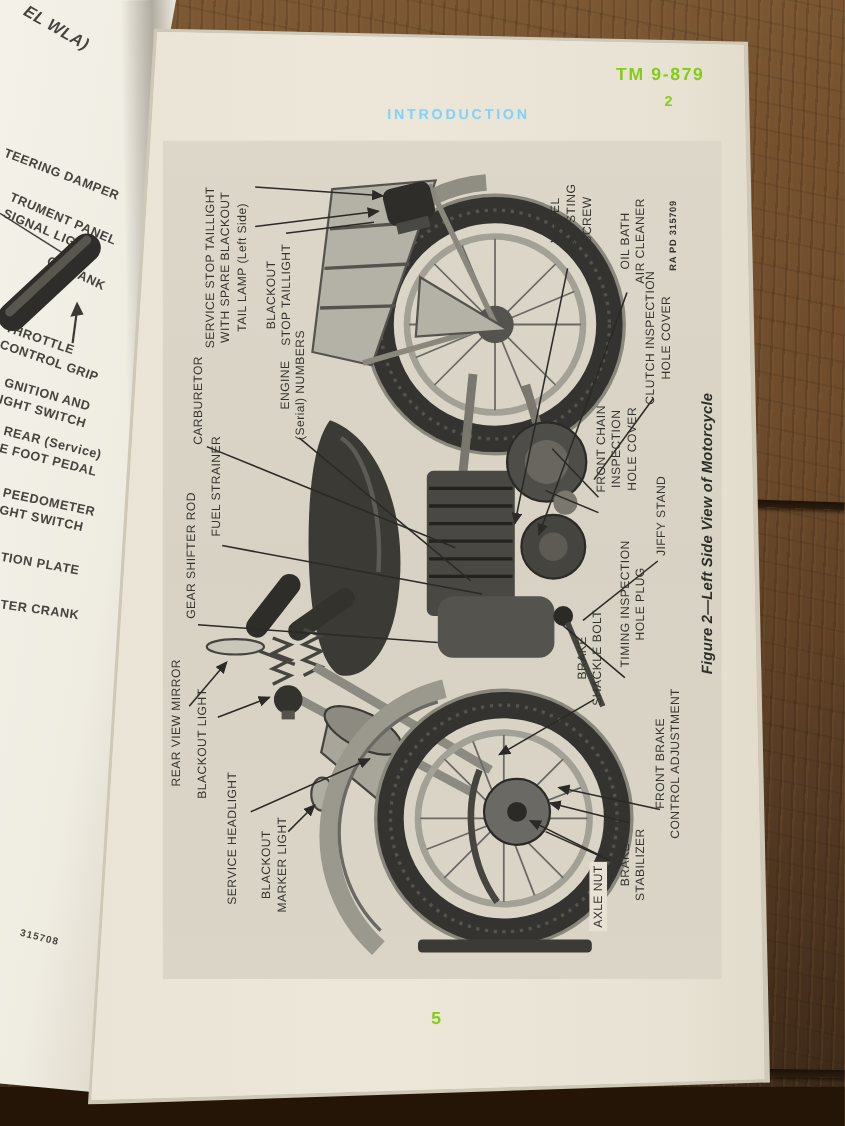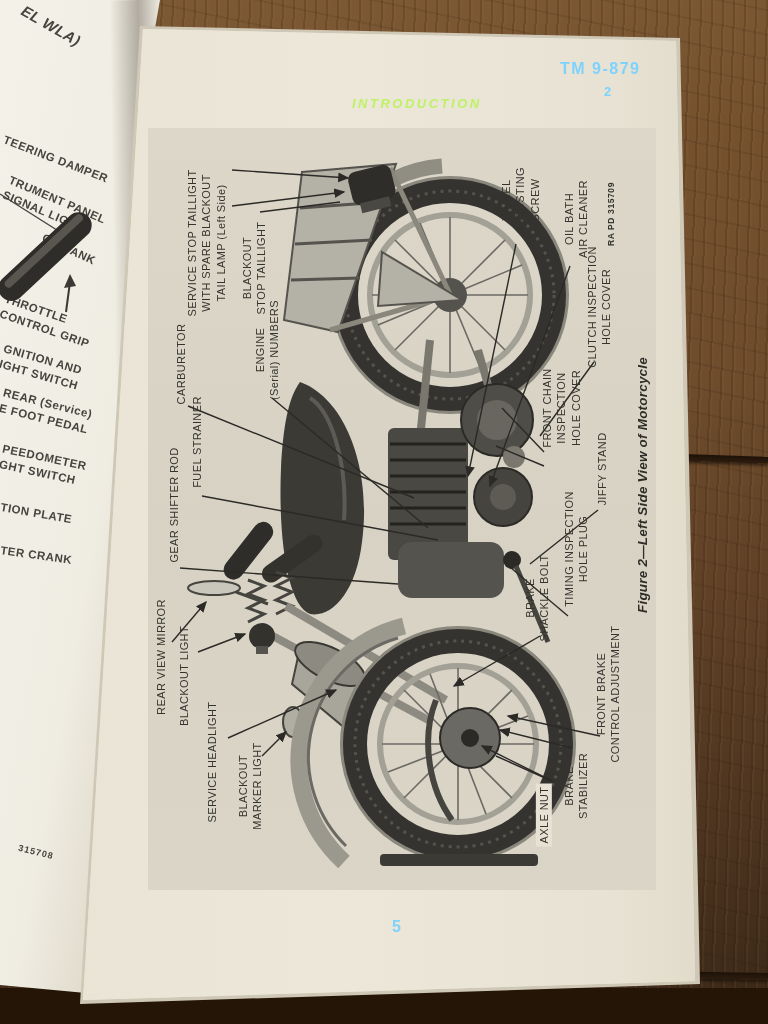--- a/index.html
+++ b/index.html
@@ -38,24 +38,24 @@
     background:#cfc8b7;}
   .right-page{position:absolute;left:0;top:0;width:768px;height:1024px;
     clip-path:polygon(143px 29px,676px 41px,695px 981px,83px 1000px);
     background:
       linear-gradient(90deg,#cfc7b5 0,#ddd6c6 26px,#e9e4d6 70px,#ece7d9 45%,#e7e2d3 80%,#ddd6c5 100%),
       #e9e4d6;}
   .fig-wash{position:absolute;left:148px;top:128px;width:508px;height:762px;
     background:linear-gradient(180deg,#dcd7c9,#d7d2c4 50%,#dad5c7);}
 
   
-  .hdr{position:absolute;color:#7dd3fc;font-weight:bold;}
+  .hdr{position:absolute;color:#84cc16;font-weight:bold;}
   .tm{left:560px;top:60px;font-size:16px;letter-spacing:1.5px;}
   .tm-sub{left:604px;top:84px;font-size:13px;}
-  .section-title{left:352px;top:96px;font-size:13px;letter-spacing:2.5px;color:#bef264;font-style:italic;}
+  .section-title{left:352px;top:96px;font-size:13px;letter-spacing:2.5px;color:#7dd3fc;}
   .pageno{left:392px;top:918px;font-size:16px;}
 
   .fig-label{position:absolute;color:#34332d;font-size:11px;font-weight:500;
     letter-spacing:.4px;line-height:1.3;white-space:pre-line;text-align:center;
     transform:translate(-50%,-50%) rotate(-90deg);transform-origin:center;}
   .fig-label.small{font-size:8.5px;font-weight:bold;letter-spacing:.6px;}
   .fig-label.caption{font-size:13.5px;font-weight:bold;font-style:italic;
     letter-spacing:.2px;color:#2e2d28;white-space:nowrap;}
   .fig-label.boxed{background:#e7e2d4;padding:1px 3px;}
 </style>

